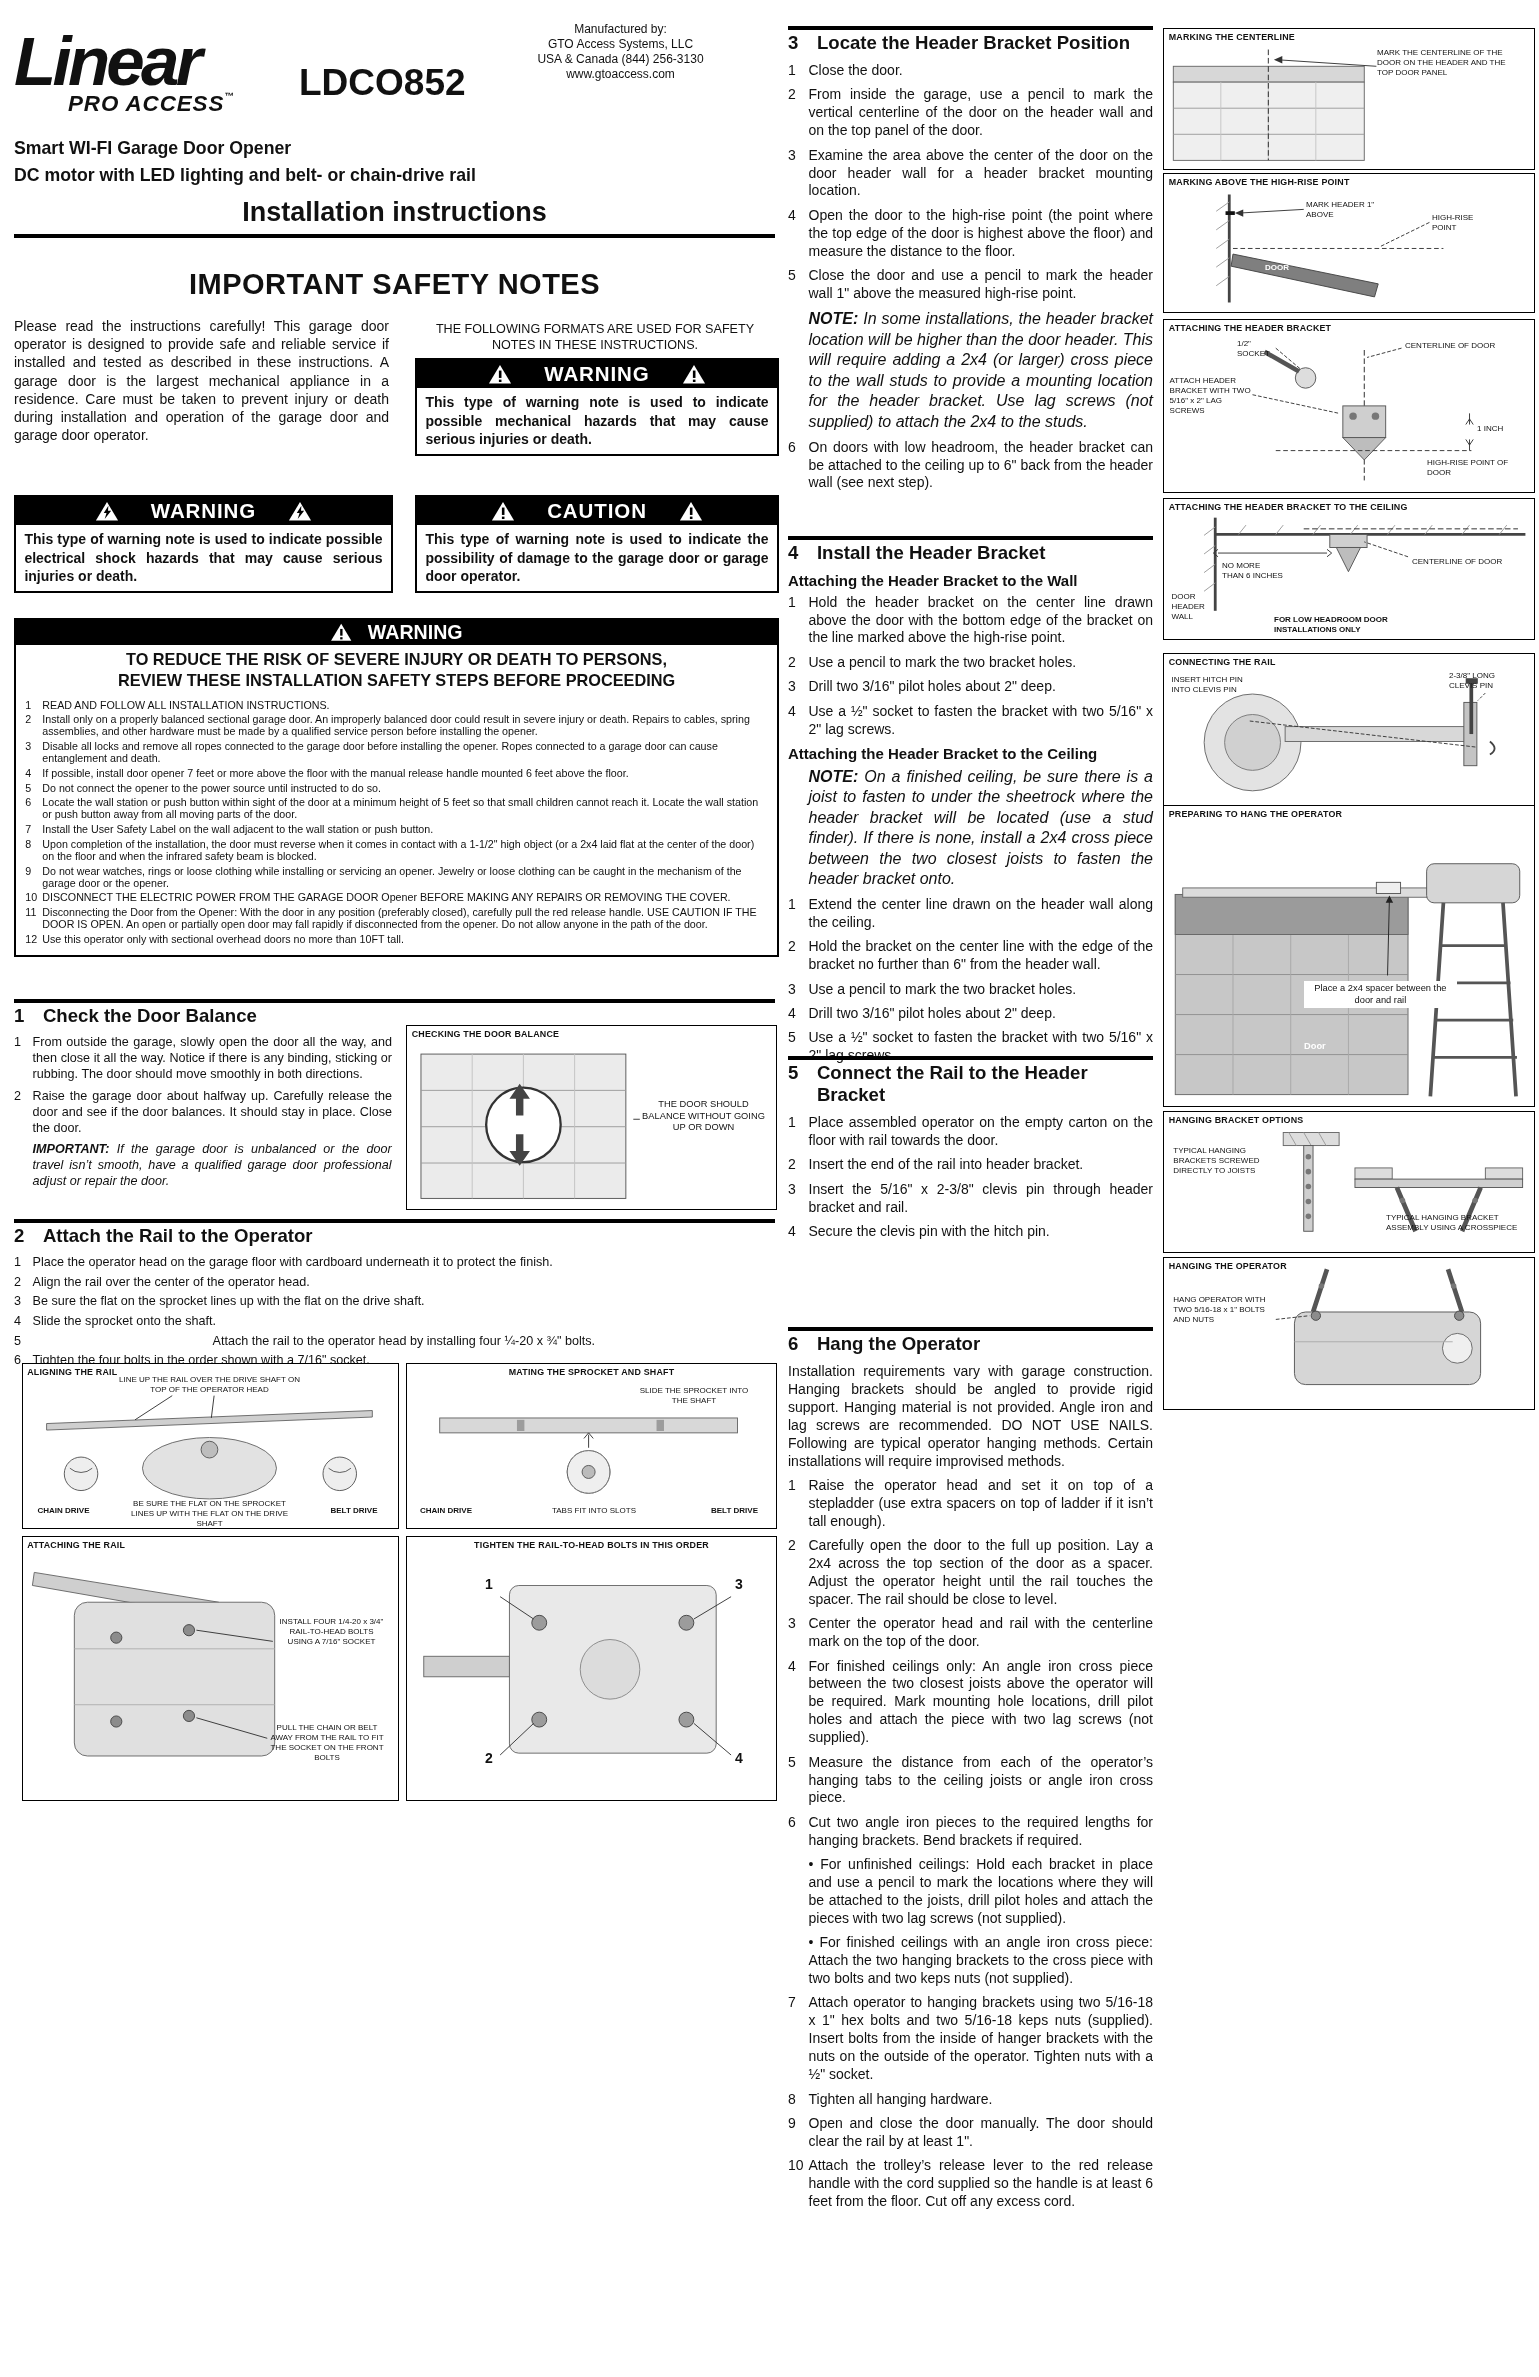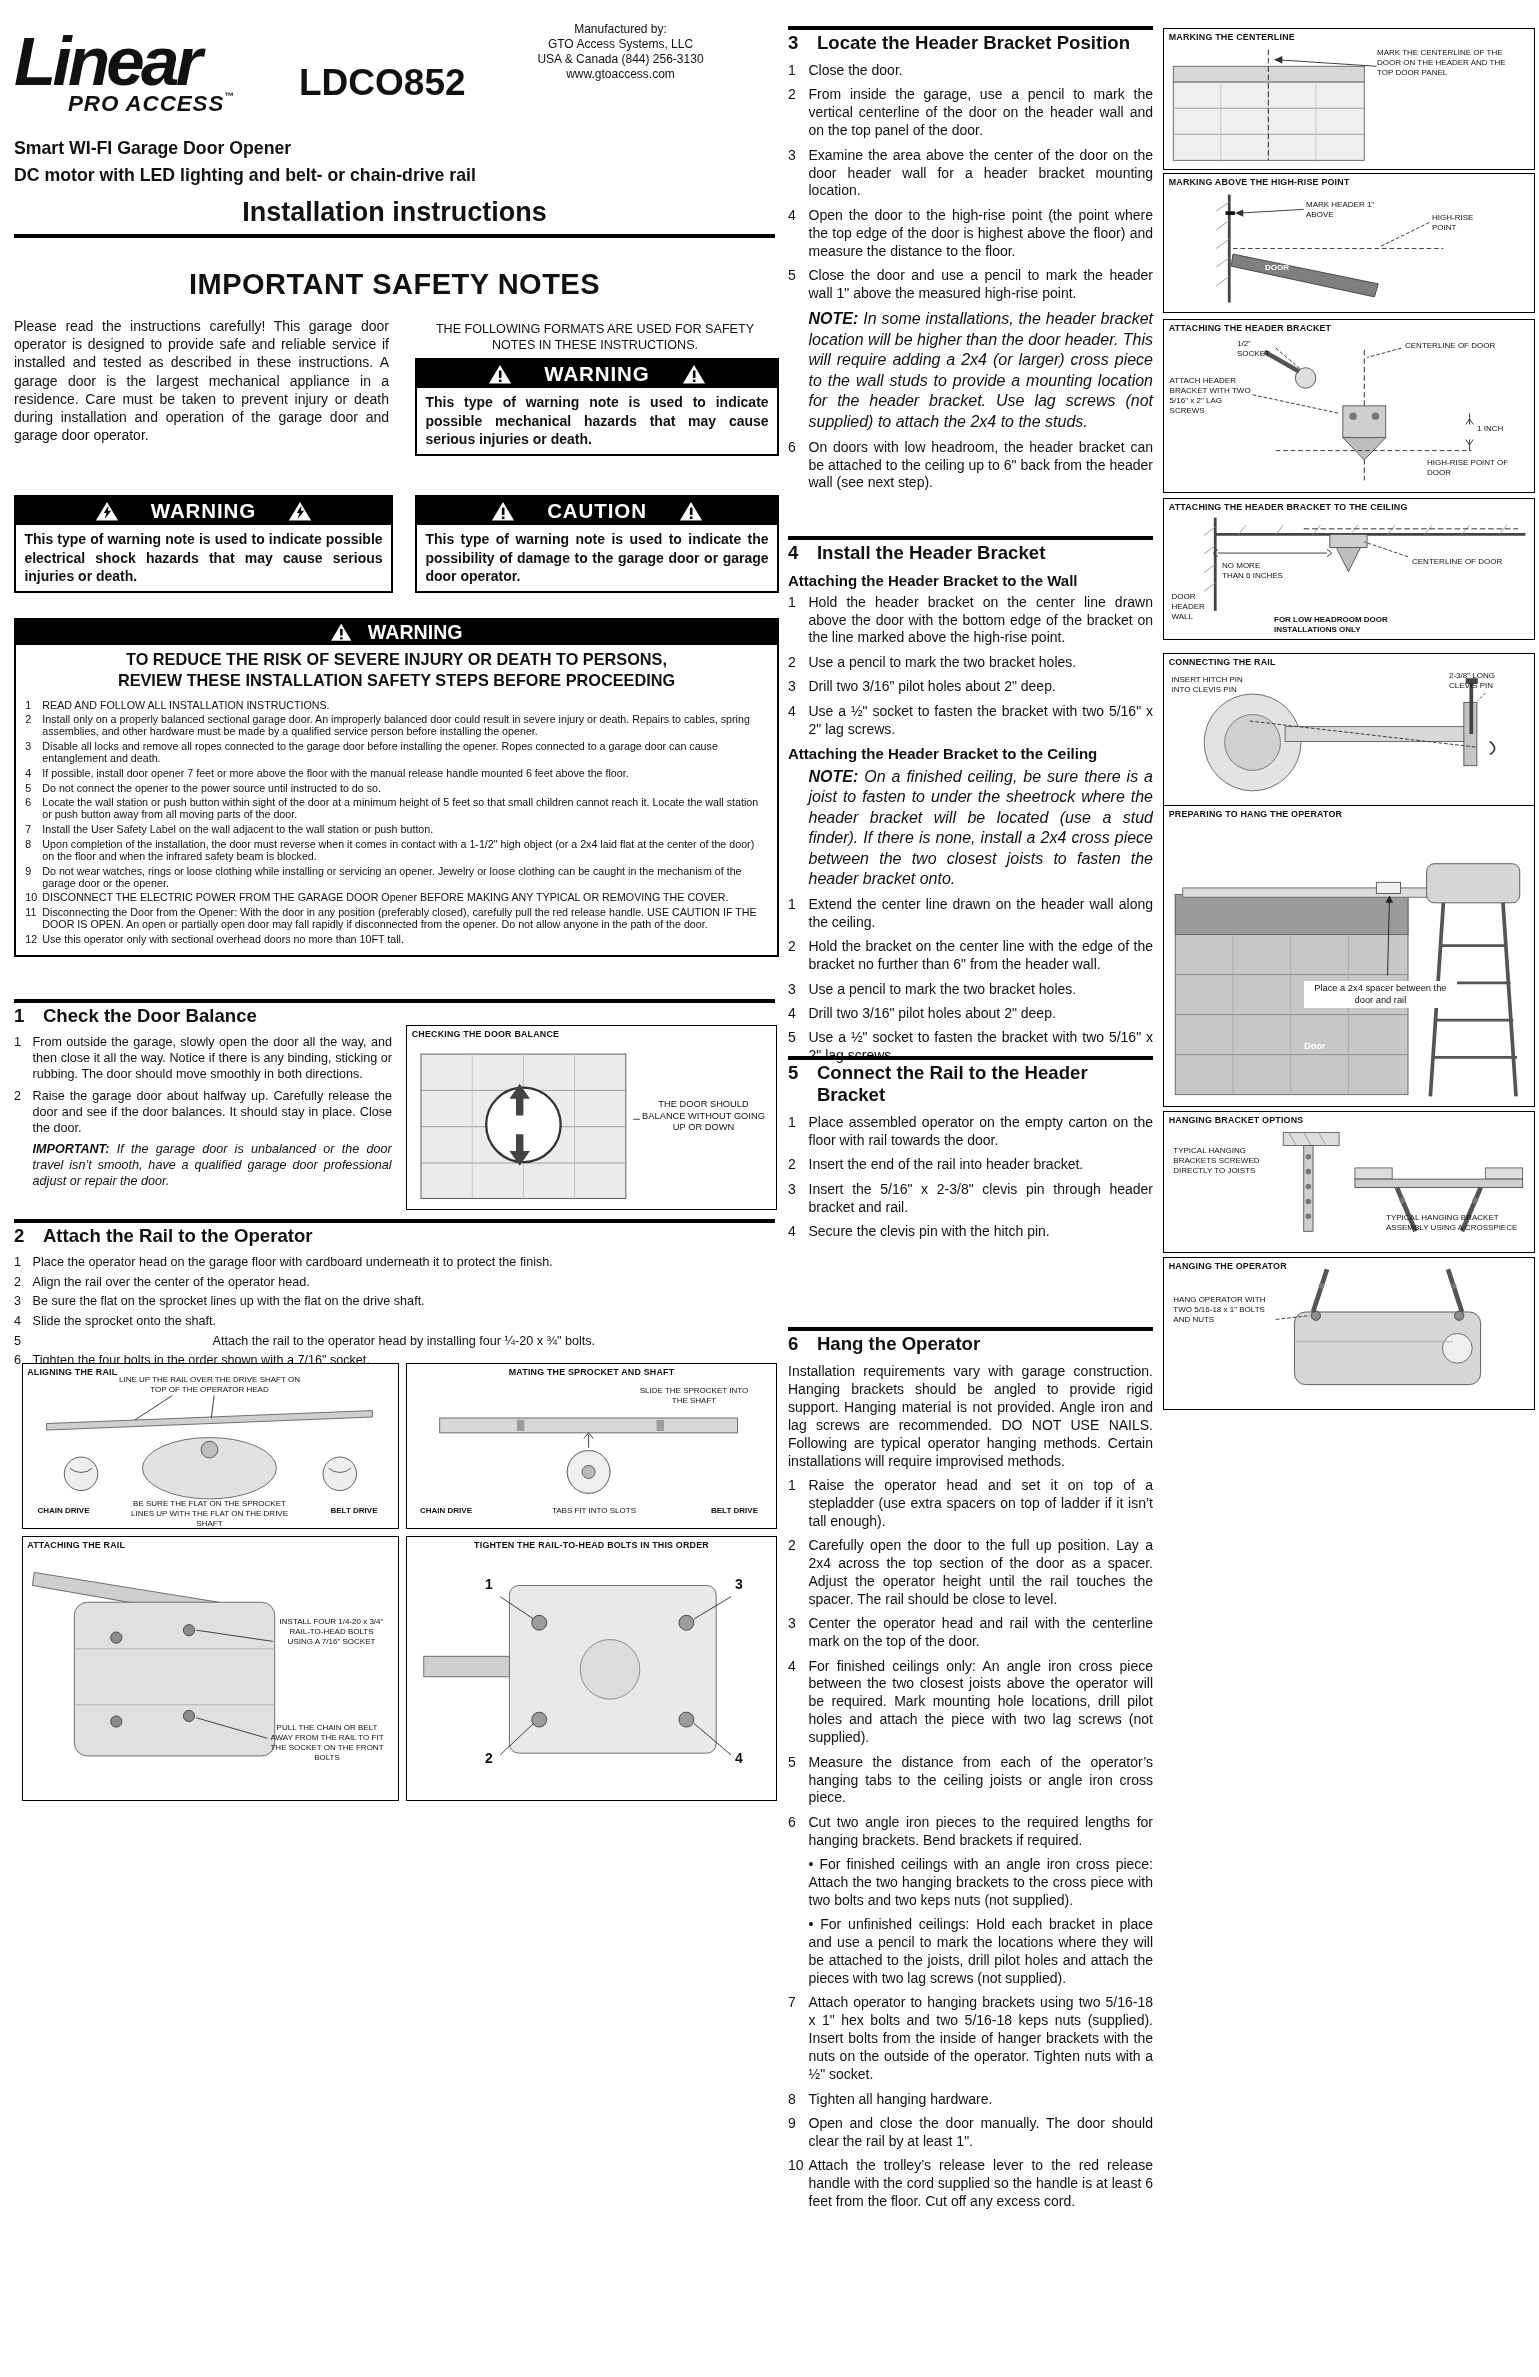--- a/index.html
+++ b/index.html
@@ -194,21 +194,21 @@
         <div class="xitem">
         <span class="sn">8</span>
         <span class="st">Upon completion of the installation, the door must reverse when it comes in contact with a 1-1/2" high object (or a 2x4 laid flat at the center of the door) on the floor and when the infrared safety beam is blocked.</span>
       </div>
         <div class="xitem">
         <span class="sn">9</span>
         <span class="st">Do not wear watches, rings or loose clothing while installing or servicing an opener. Jewelry or loose clothing can be caught in the mechanism of the garage door or the opener.</span>
       </div>
         <div class="xitem">
         <span class="sn">10</span>
-        <span class="st">DISCONNECT THE ELECTRIC POWER FROM THE GARAGE DOOR Opener BEFORE MAKING ANY TYPICAL OR REMOVING THE COVER.</span>
+        <span class="st">DISCONNECT THE ELECTRIC POWER FROM THE GARAGE DOOR Opener BEFORE MAKING ANY REPAIRS OR REMOVING THE COVER.</span>
       </div>
         <div class="xitem">
         <span class="sn">11</span>
         <span class="st">Disconnecting the Door from the Opener:  With the door in any position (preferably closed), carefully pull the red release handle. USE CAUTION IF THE DOOR IS OPEN. An open or partially open door may fall rapidly if disconnected from the opener. Do not allow anyone in the path of the door.</span>
       </div>
         <div class="xitem">
         <span class="sn">12</span>
         <span class="st">Use this operator only with sectional overhead doors no more than 10FT tall.</span>
       </div>
       </div>
@@ -505,25 +505,25 @@
         <div class="mstep">
         <span class="sn">5</span>
         <span class="st">Measure the distance from each of the operator’s hanging tabs to the ceiling joists or angle iron cross piece.</span>
       </div>
         <div class="mstep">
         <span class="sn">6</span>
         <span class="st">Cut two angle iron pieces to the required lengths for hanging brackets. Bend brackets if required.</span>
       </div>
         <div class="mstep">
         <span class="sn"></span>
+        <span class="st">• For unfinished ceilings: Hold each bracket in place and use a pencil to mark the locations where they will be attached to the joists, drill pilot holes and attach the pieces with two lag screws (not supplied).</span>
+      </div>
+        <div class="mstep">
+        <span class="sn"></span>
         <span class="st">• For finished ceilings with an angle iron cross piece: Attach the two hanging brackets to the cross piece with two bolts and two keps nuts (not supplied).</span>
-      </div>
-        <div class="mstep">
-        <span class="sn"></span>
-        <span class="st">• For unfinished ceilings: Hold each bracket in place and use a pencil to mark the locations where they will be attached to the joists, drill pilot holes and attach the pieces with two lag screws (not supplied).</span>
       </div>
         <div class="mstep">
         <span class="sn">7</span>
         <span class="st">Attach operator to hanging brackets using two 5/16-18 x 1" hex bolts and two 5/16-18 keps nuts (supplied). Insert bolts from the inside of hanger brackets with the nuts on the outside of the operator. Tighten nuts with a ½" socket.</span>
       </div>
         <div class="mstep">
         <span class="sn">8</span>
         <span class="st">Tighten all hanging hardware.</span>
       </div>
         <div class="mstep">

